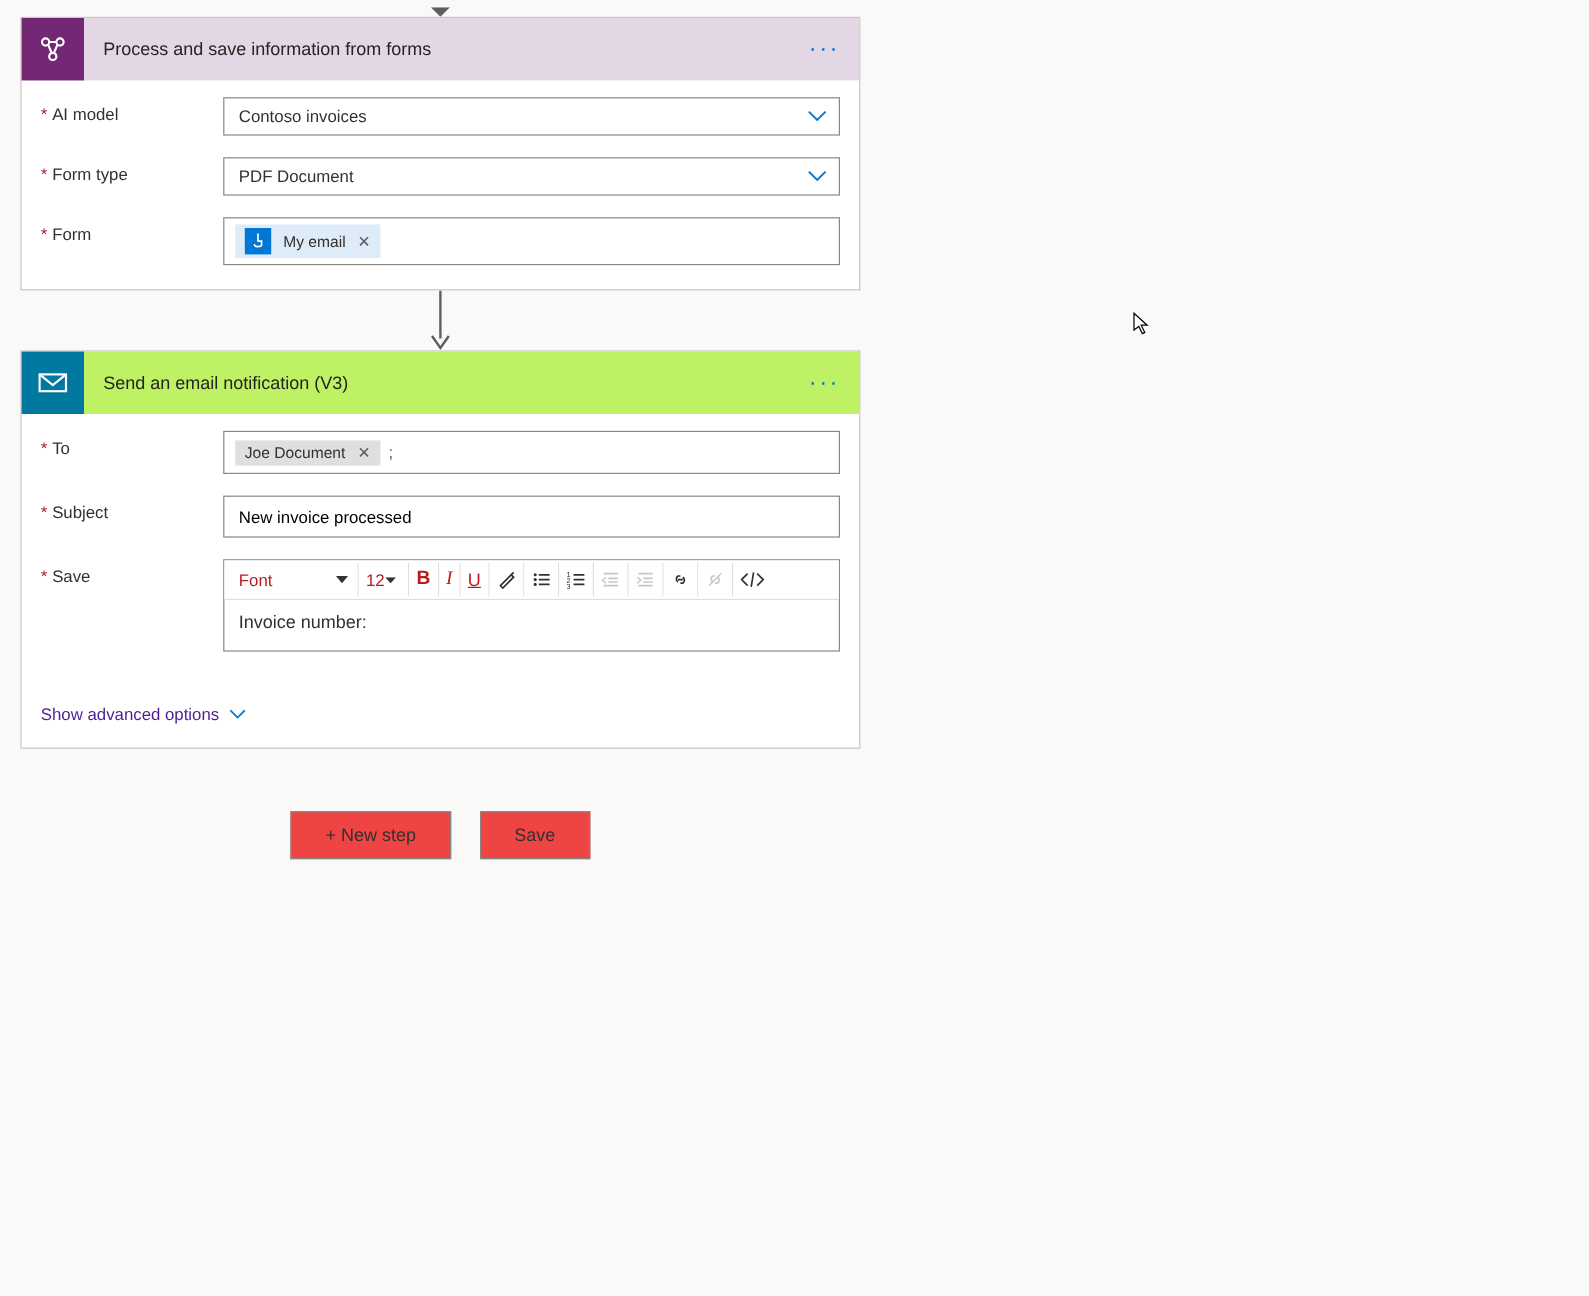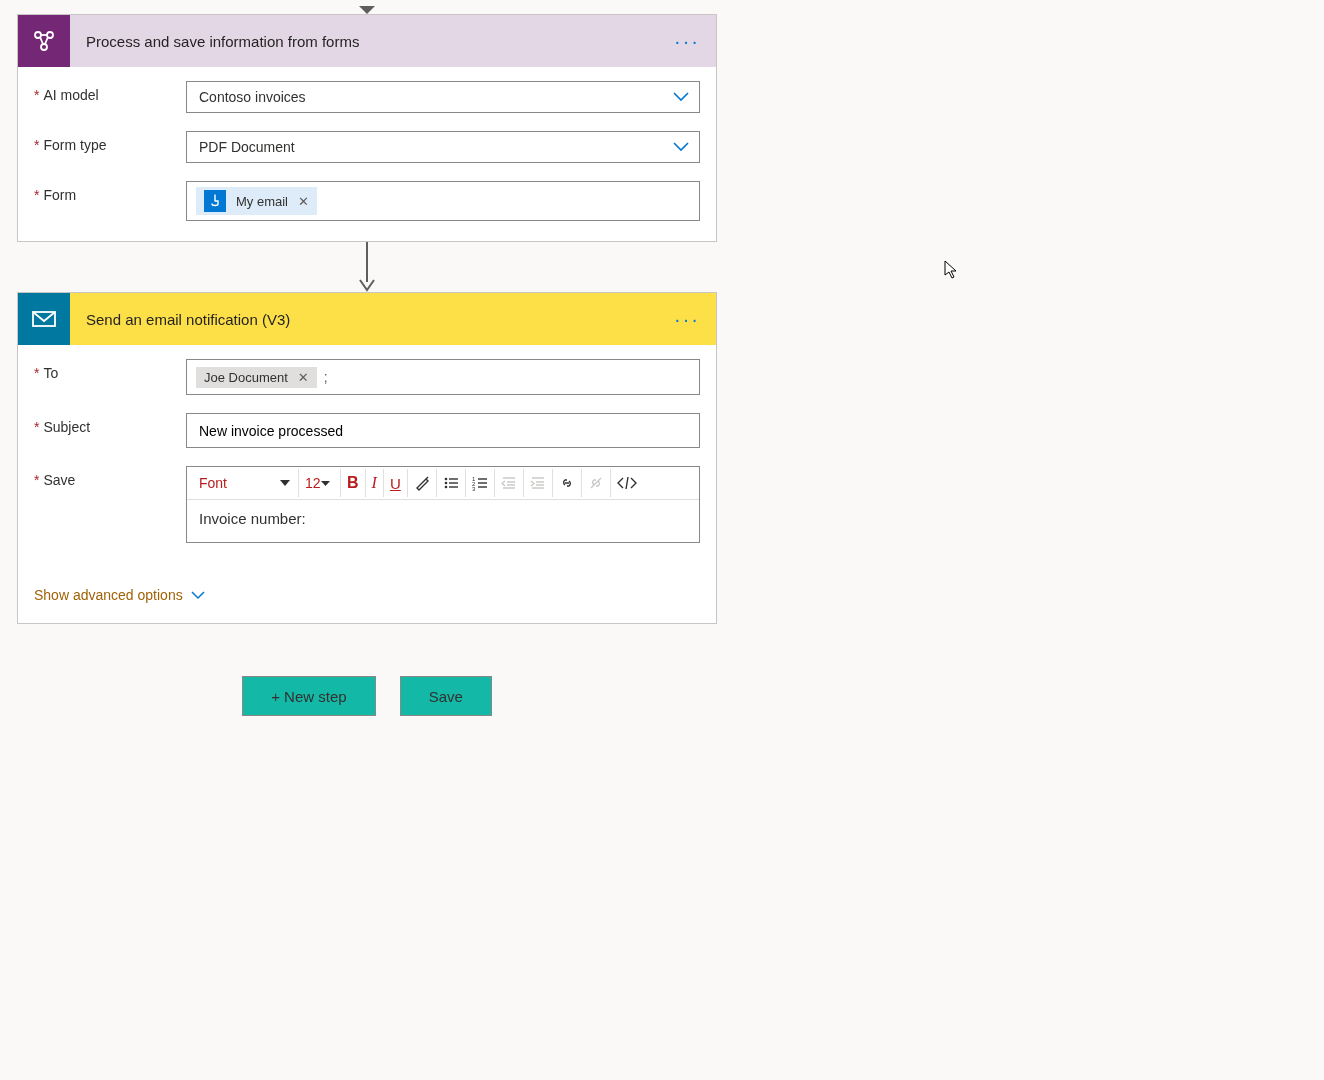--- a/index.html
+++ b/index.html
@@ -20,21 +20,21 @@
     border: 1px solid #c8c6c4;
     background: #fff;
   }
   .card-header {
     display: flex;
     align-items: center;
     height: 52px;
     position: relative;
   }
   .hdr-forms { background: #e3d7e5; }
-  .hdr-email { background: #fde047; }
+  .hdr-email { background: #bef264; }
   .hdr-icon {
     width: 52px;
     height: 52px;
     display: flex;
     align-items: center;
     justify-content: center;
     color: #fff;
   }
   .ic-forms { background: #742774; }
   .ic-email { background: #0078a0; }
@@ -177,21 +177,21 @@
   }
   .rte-btn.disabled { color: #c8c6c4; cursor: default; }
   .rte-body {
     min-height: 42px;
     padding: 10px 12px;
     font-size: 15px;
   }
   .adv-link {
     display: inline-flex;
     align-items: center;
-    color: #a16207;
+    color: #4c1d95;
     margin-top: 26px;
     cursor: pointer;
     font-size: 14px;
   }
   .adv-link .chev {
     margin-left: 8px;
   }
   .arrow-between {
     width: 700px;
     height: 50px;
@@ -209,21 +209,21 @@
   .action-row {
     width: 700px;
     display: flex;
     justify-content: center;
     gap: 24px;
     margin-top: 52px;
   }
   .btn {
     height: 40px;
     border: 1px solid #8a8886;
-    background: #14b8a6;
+    background: #ef4444;
     padding: 0 28px;
     font-size: 15px;
     color: #323130;
     cursor: pointer;
     font-family: inherit;
   }
   .cursor {
     position: absolute;
     left: 944px;
     top: 260px;

